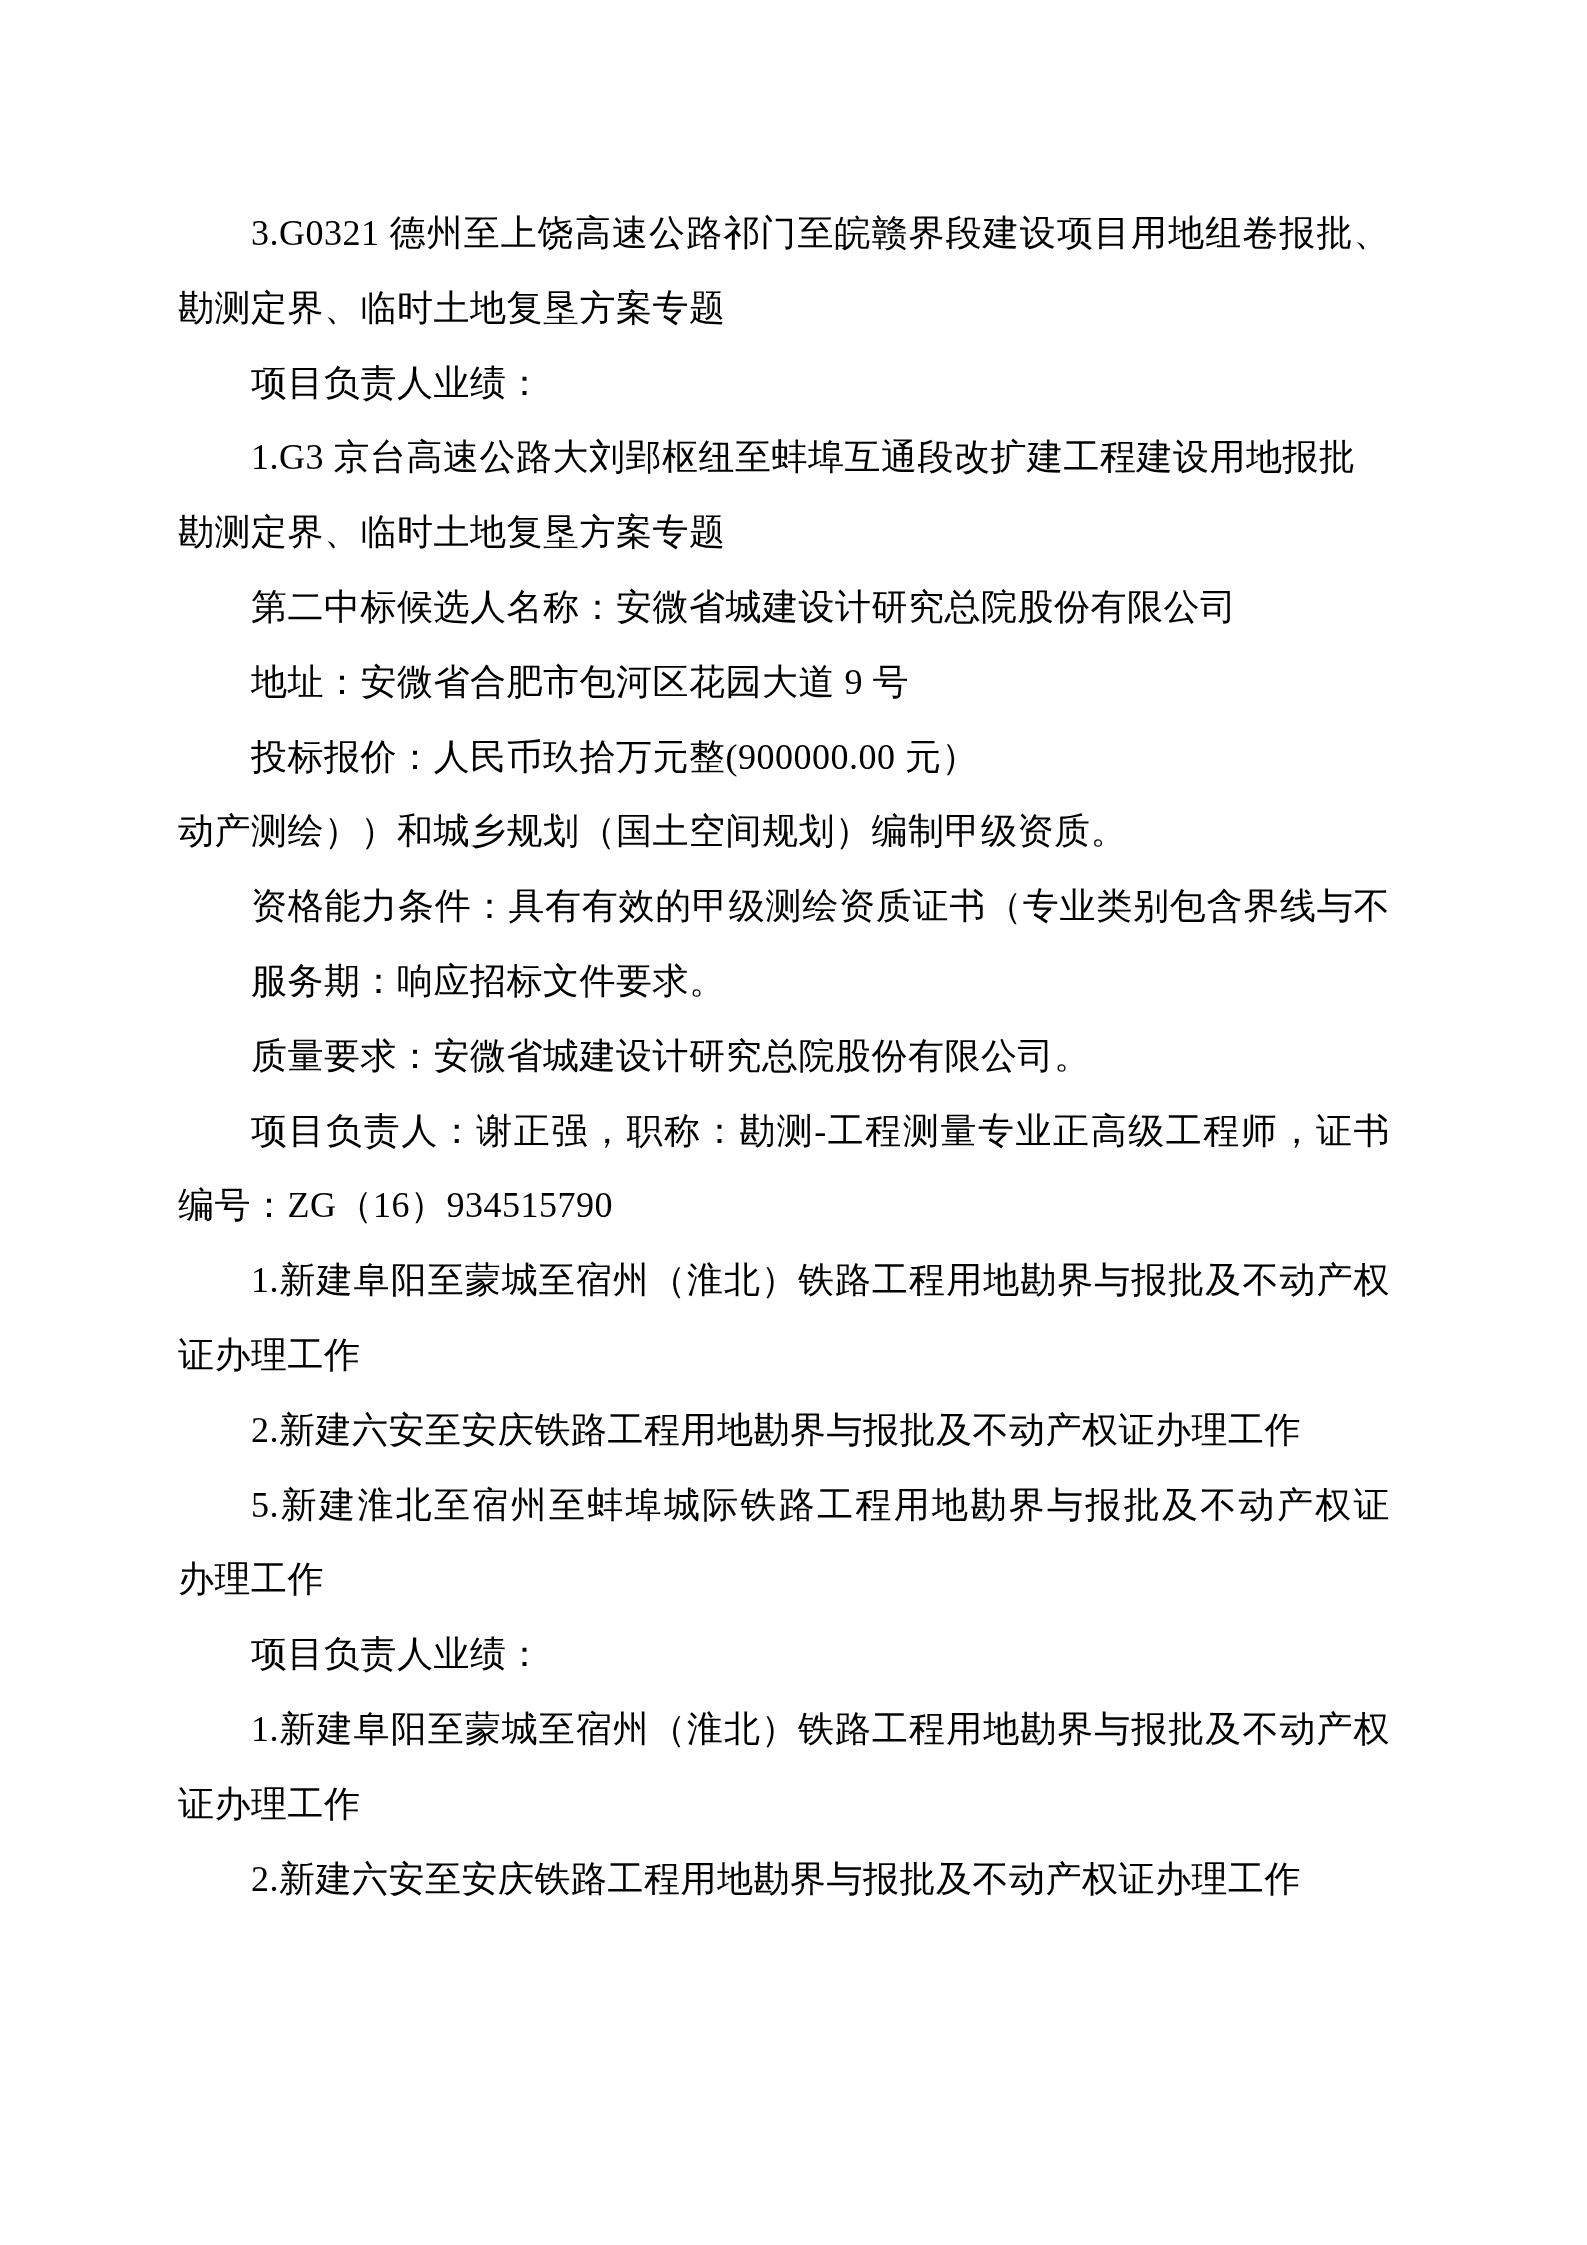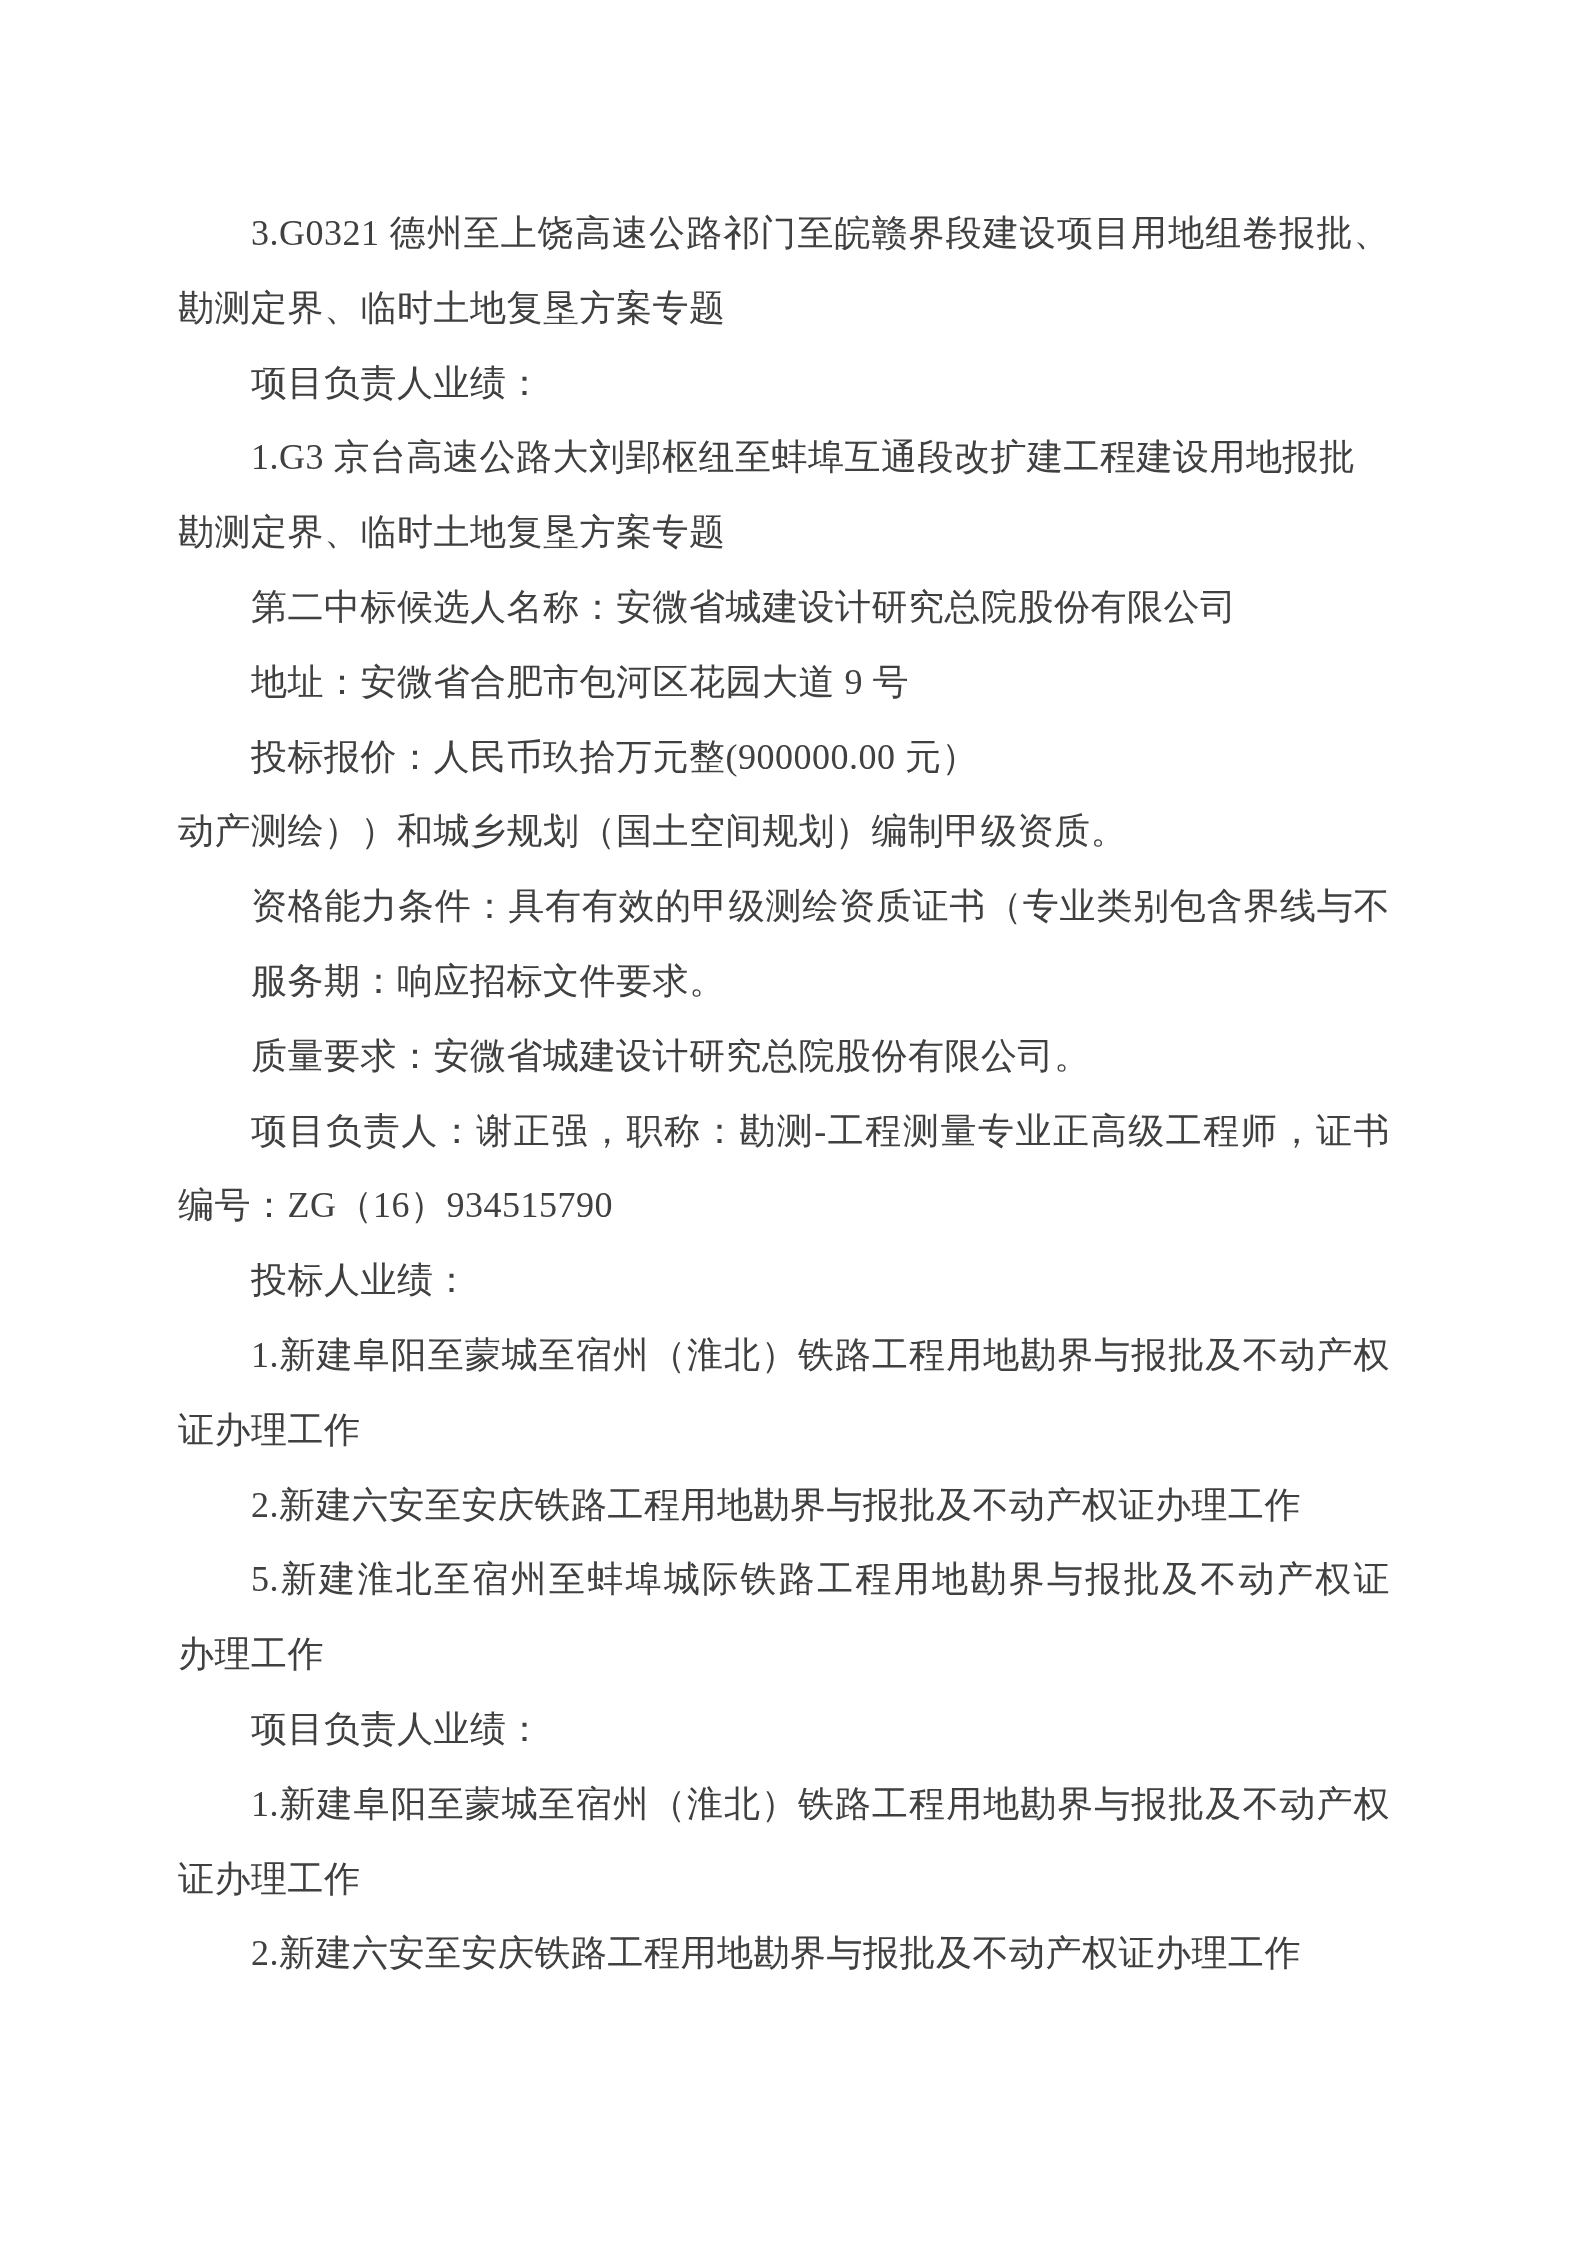--- a/index.html
+++ b/index.html
@@ -18,21 +18,21 @@
     box-sizing: border-box;
     padding: 196px 197px 0 178px;
     width: 100%;
   }
   .line {
     margin: 0;
     padding: 0;
     font-size: 36px;
     line-height: 74.8px;
     letter-spacing: 0.5px;
-    color: #404040;
+    color: #000000;
     text-align: left;
   }
   .line.indent {
     text-indent: 73px;
   }
   .line.justify {
     text-align: justify;
     text-align-last: justify;
   }
 </style>
@@ -48,21 +48,20 @@
       <p class="line">勘测定界、临时土地复垦方案专题</p>
       <p class="line indent">第二中标候选人名称：安微省城建设计研究总院股份有限公司</p>
       <p class="line indent">地址：安微省合肥市包河区花园大道 9 号</p>
       <p class="line indent">投标报价：人民币玖拾万元整(900000.00 元）</p>
       <p class="line">动产测绘））和城乡规划（国土空间规划）编制甲级资质。</p>
       <p class="line indent justify">资格能力条件：具有有效的甲级测绘资质证书（专业类别包含界线与不</p>
       <p class="line indent">服务期：响应招标文件要求。</p>
       <p class="line indent">质量要求：安微省城建设计研究总院股份有限公司。</p>
       <p class="line indent justify">项目负责人：谢正强，职称：勘测-工程测量专业正高级工程师，证书</p>
       <p class="line">编号：ZG（16）934515790</p>
-      <p class="line indent">投标人业绩：</p>
       <p class="line indent justify">1.新建阜阳至蒙城至宿州（淮北）铁路工程用地勘界与报批及不动产权</p>
       <p class="line">证办理工作</p>
       <p class="line indent">2.新建六安至安庆铁路工程用地勘界与报批及不动产权证办理工作</p>
       <p class="line indent justify">5.新建淮北至宿州至蚌埠城际铁路工程用地勘界与报批及不动产权证</p>
       <p class="line">办理工作</p>
       <p class="line indent">项目负责人业绩：</p>
       <p class="line indent justify">1.新建阜阳至蒙城至宿州（淮北）铁路工程用地勘界与报批及不动产权</p>
       <p class="line">证办理工作</p>
       <p class="line indent">2.新建六安至安庆铁路工程用地勘界与报批及不动产权证办理工作</p>
     </div>

